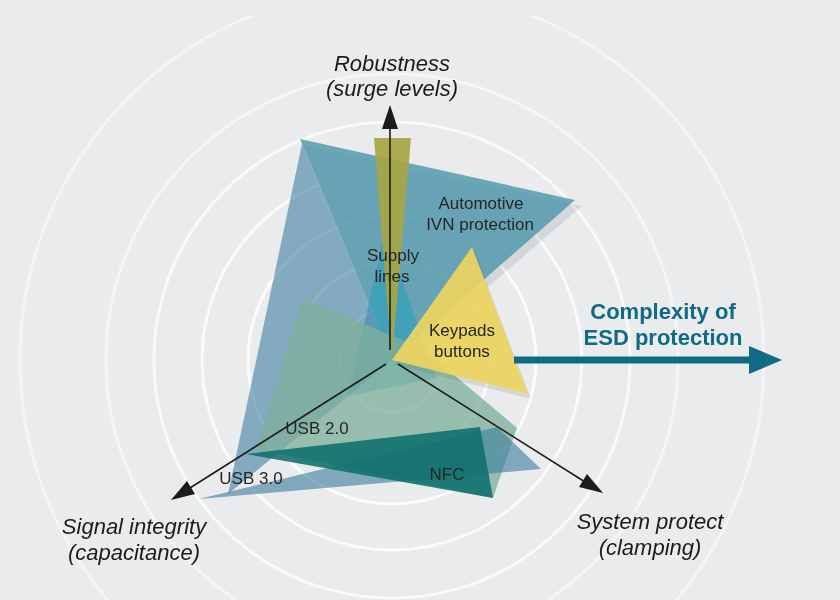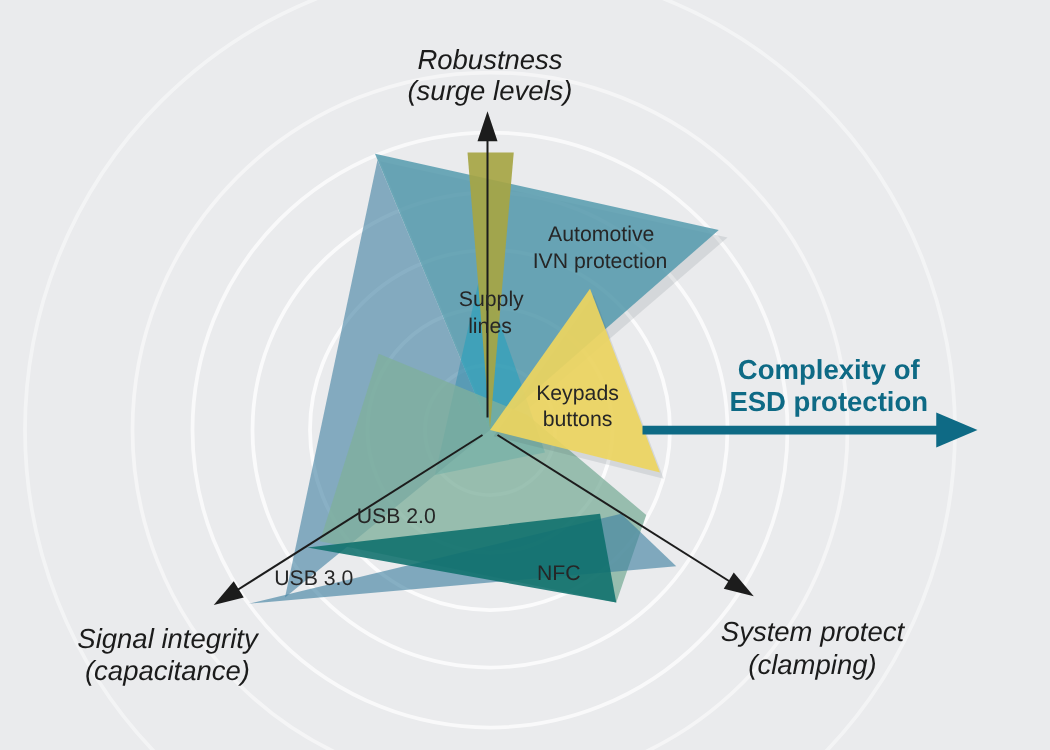--- a/index.html
+++ b/index.html
@@ -2,21 +2,21 @@
 <html><head>
 <meta charset="utf-8">
 <title>ESD protection complexity diagram</title>
 <style>
   html,body{margin:0;padding:0;}
   body{
     width:840px;height:600px;overflow:hidden;
     background:#EAEBED;
     font-family:"Liberation Sans", sans-serif;
   }
-  .stage{position:relative;width:840px;height:536px;}
+  .stage{position:relative;width:840px;height:536px;margin-top:16px;}
   svg{display:block;}
   text{font-family:"Liberation Sans", sans-serif;}
   .axis-label{font-size:22px;font-style:italic;fill:#1B1B1B;}
   .app-label{font-size:17px;fill:#262626;}
   .accent-label{font-size:22px;font-weight:bold;}
 </style>
 </head>
 <body>
 
 <div class="stage">

